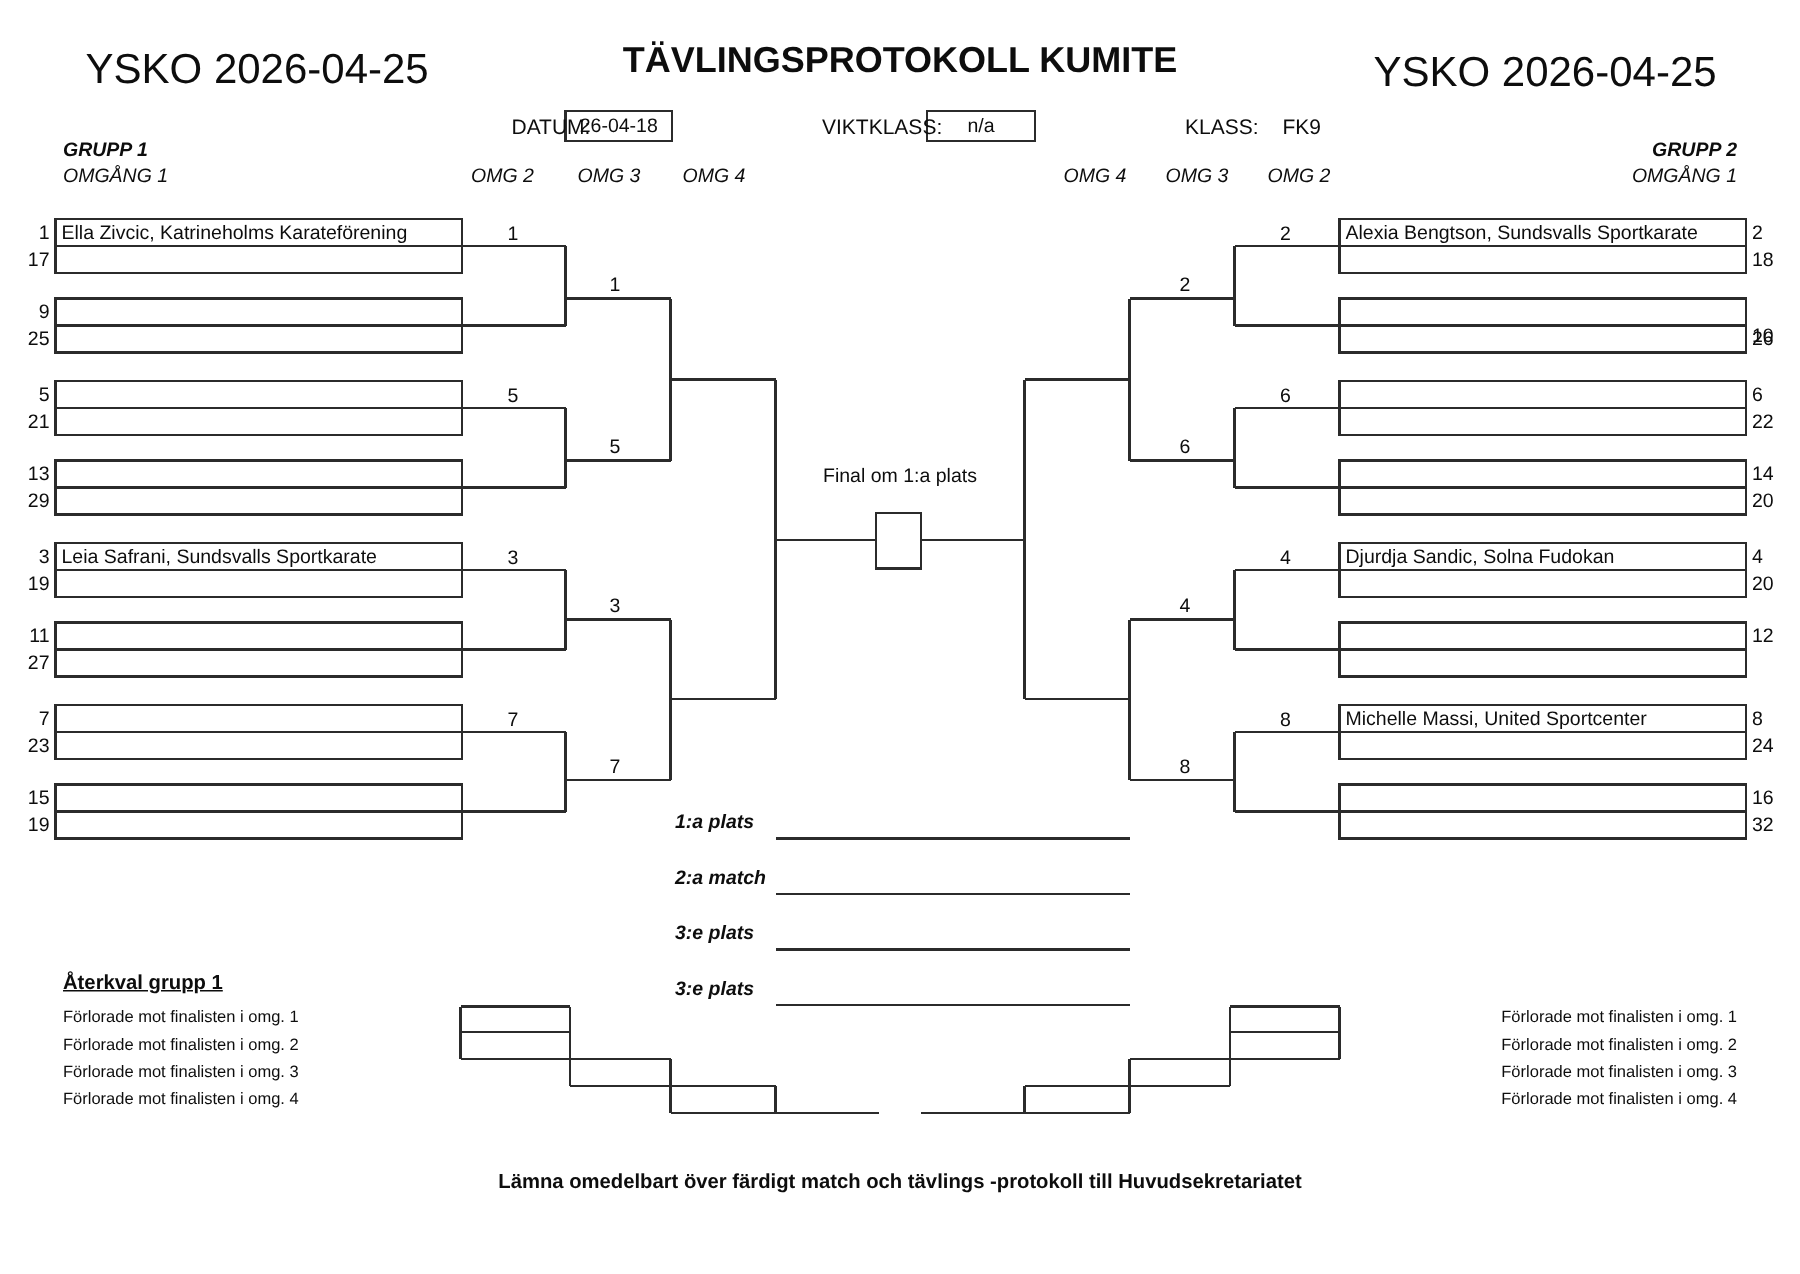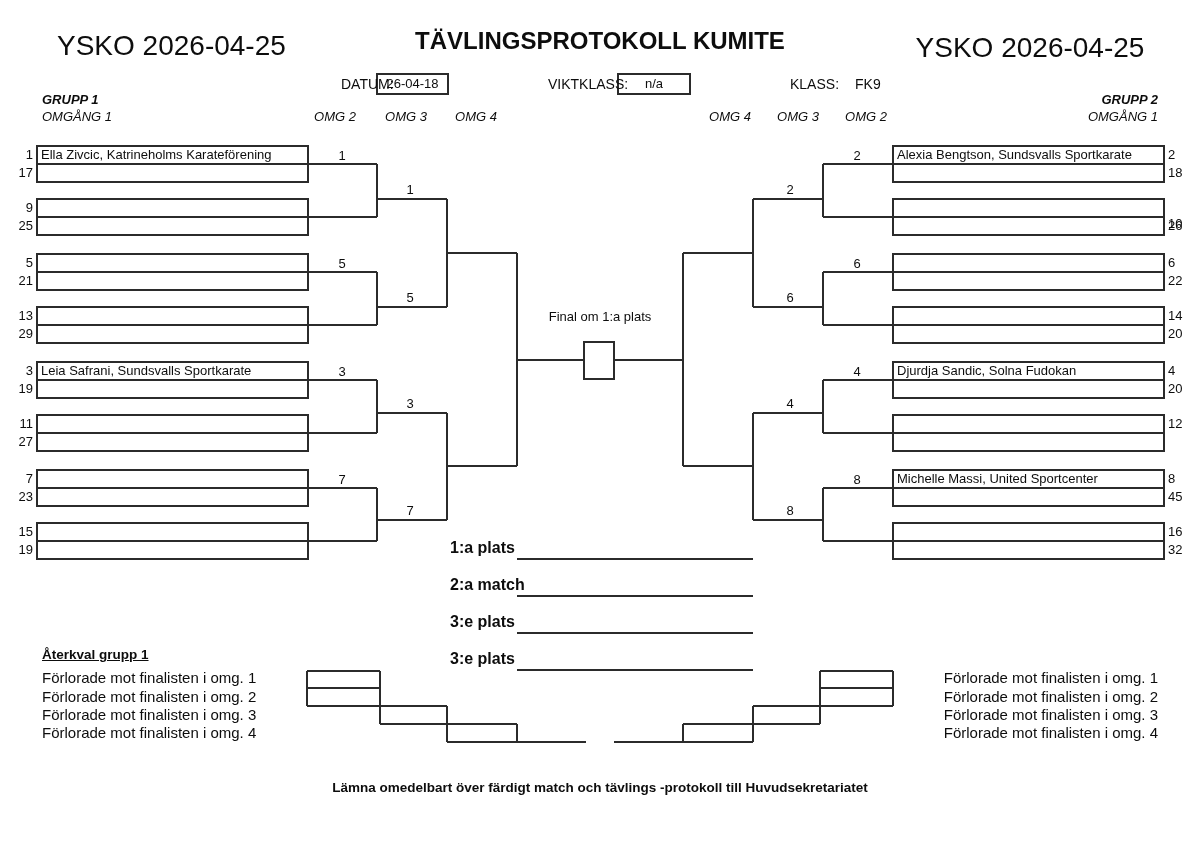--- a/index.html
+++ b/index.html
@@ -10,23 +10,23 @@
   .b{font-weight:bold;font-style:italic;}
   .i{font-style:italic;}
   .c{text-align:center;}
   .h1{font-size:28px;line-height:34px;letter-spacing:0px;}
   .h2{font-size:24px;line-height:30px;font-weight:bold;}
   .lab{font-size:14px;margin-left:29px;}
   .sdL{width:28px;text-align:right;}
   .sdR{width:30px;text-align:left;}
   .nm{width:266px;overflow:hidden;}
   .num{width:20px;text-align:center;}
-  .res{font-size:16px;font-weight:bold;}
+  .res{font-size:13px;font-weight:bold;font-style:italic;}
   .ret{font-size:13.5px;font-weight:bold;text-decoration:underline;}
-  .rr{font-size:15px;}
+  .rr{font-size:11px;}
   .right-col{width:300px;text-align:right;}
   .foot{font-size:13.5px;font-weight:bold;width:600px;text-align:center;}
 </style>
 </head>
 <body>
 
 <div id="page">
 
   <svg id="lines" width="1200" height="849" viewBox="0 0 1200 849" shape-rendering="crispEdges">
     <g stroke="#2b2b2b" stroke-width="1.5" fill="none">
@@ -251,21 +251,21 @@
   <span class="t sdR" style="left:1168px;top:217px">26</span>
   <span class="t sdR" style="left:1168px;top:254px">6</span>
   <span class="t sdR" style="left:1168px;top:272px">22</span>
   <span class="t sdR" style="left:1168px;top:307px">14</span>
   <span class="t sdR" style="left:1168px;top:325px">20</span>
   <span class="t sdR" style="left:1168px;top:362px">4</span>
   <span class="t sdR" style="left:1168px;top:380px">20</span>
   <span class="t sdR" style="left:1168px;top:415px">12</span>
   <span class="t sdR" style="left:1204px;top:433px">28</span>
   <span class="t sdR" style="left:1168px;top:470px">8</span>
-  <span class="t sdR" style="left:1168px;top:488px">45</span>
+  <span class="t sdR" style="left:1168px;top:488px">24</span>
   <span class="t sdR" style="left:1168px;top:523px">16</span>
   <span class="t sdR" style="left:1168px;top:541px">32</span>
 
   <span class="t c" style="left:500px;top:308px;width:200px">Final om 1:a plats</span>
 
   <span class="t res" style="left:450px;top:539px">1:a plats</span>
   <span class="t res" style="left:450px;top:576px">2:a match</span>
   <span class="t res" style="left:450px;top:613px">3:e plats</span>
   <span class="t res" style="left:450px;top:650px">3:e plats</span>
 

